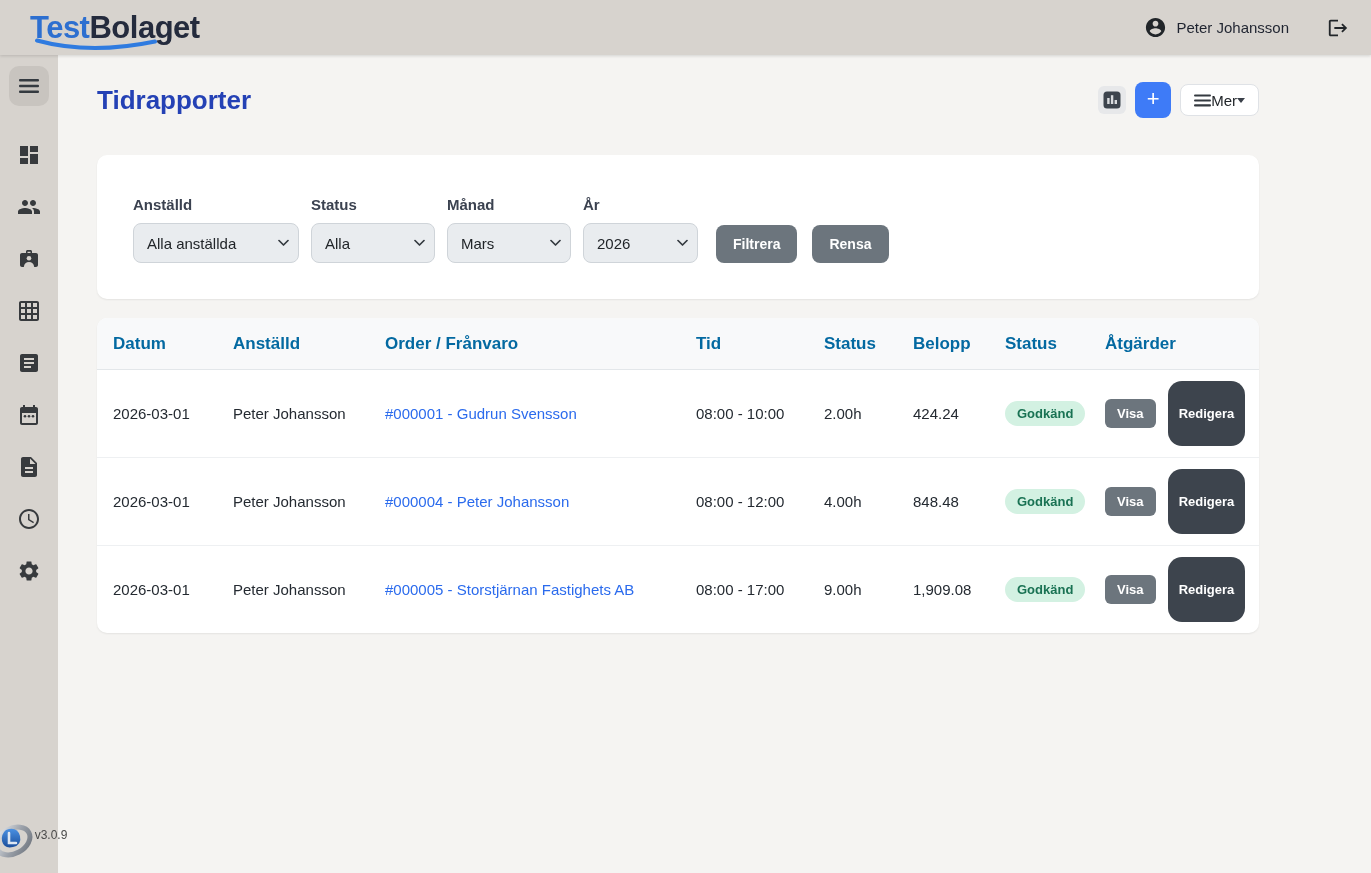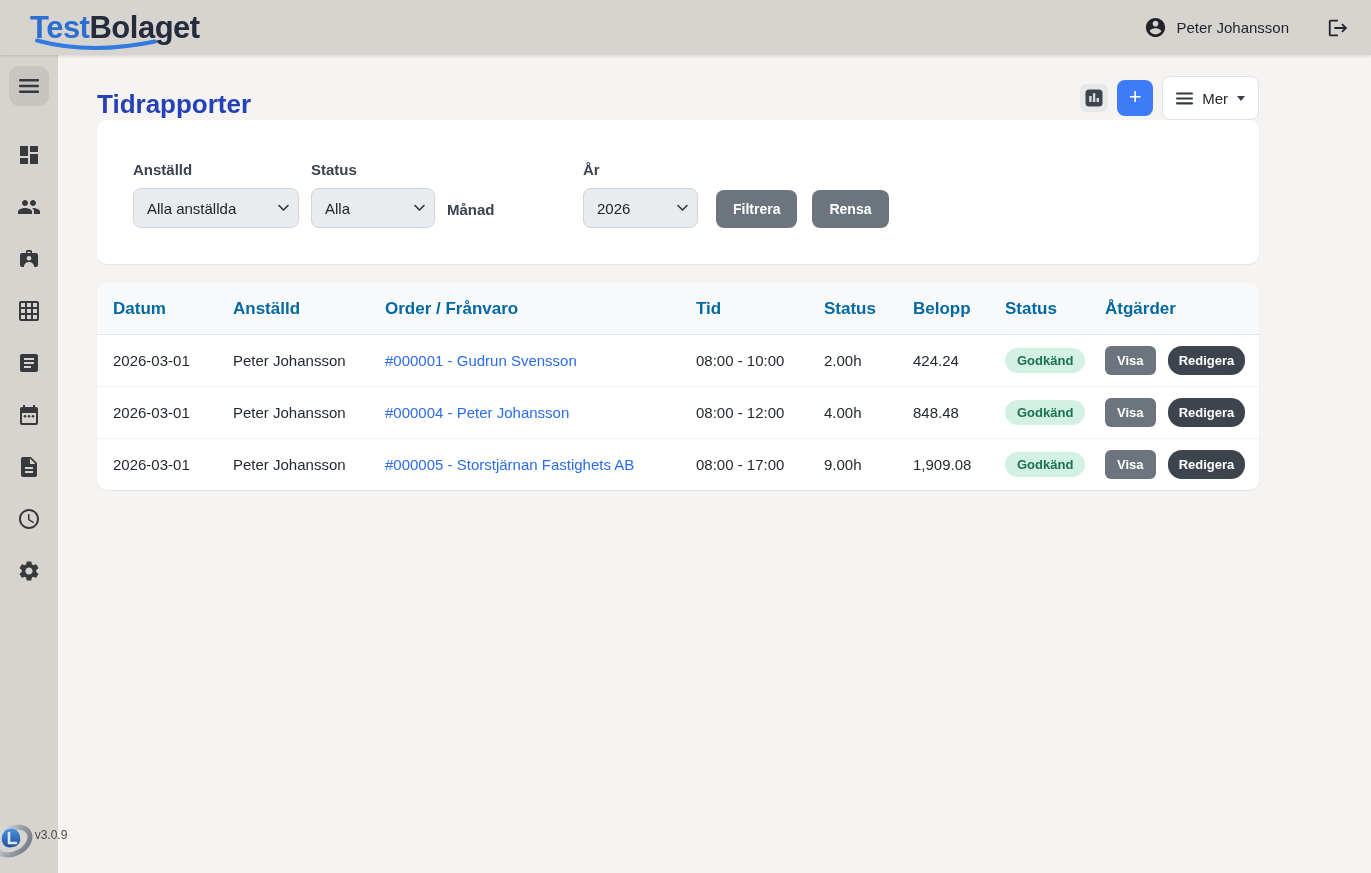--- a/index.html
+++ b/index.html
@@ -39,35 +39,35 @@
   .side-nav { margin-top:37px; display:flex; flex-direction:column; gap:28px; align-items:center; }
   .nav-item { background:none; border:none; cursor:pointer; display:grid; place-items:center; width:24px; height:24px; }
   .sidebar-bottom { margin-top:auto; display:flex; align-items:flex-start; padding-bottom:10px; }
   .version { margin-top:9px; font-size:12px; color:#4a4a4a; }
 
   
   .main {
     position:absolute; top:55px; left:58px; width:1313px; height:818px;
     padding:25px 112px 0 39px; overflow:hidden;
   }
-  .page-head { display:flex; align-items:flex-end; height:40px; }
+  .page-head { display:flex; align-items:center; height:40px; margin-bottom:35px; }
   .page-title { font-size:26px; font-weight:800; color:#2441b5; }
   .tools { margin-left:auto; display:flex; align-items:center; gap:9px; }
   .btn-chart {
     width:28px; height:28px; border-radius:6px; border:none; background:#e7e8ea;
     display:grid; place-items:center; cursor:pointer;
   }
   .btn-add {
     width:36px; height:36px; border-radius:8px; border:none; background:#3e7bf7;
     color:#fff; font-size:22px; font-weight:400; line-height:1; cursor:pointer;
     display:grid; place-items:center; padding-bottom:2px;
   }
   .btn-more {
-    height:44px; border-radius:8px; border:1px solid #dfe2e6; background:#ffffff;
-    display:flex; align-items:center; gap:9px; padding:0 13px; cursor:pointer;
+    height:32px; border-radius:8px; border:1px solid #dfe2e6; background:#ffffff;
+    display:flex; align-items:center; padding:0 13px; cursor:pointer;
     font-size:15px; font-weight:500; color:#212529; font-family:inherit;
   }
   .caret-down { width:0; height:0; border-left:4.5px solid transparent; border-right:4.5px solid transparent; border-top:5px solid #3a4049; }
 
   
   .card { background:#fff; border-radius:10px; box-shadow:0 1px 2px rgba(0,0,0,.07); }
   .filter-card { width:1162px; height:144px; padding:38px 36px 36px; margin-bottom:19px; display:flex; align-items:flex-end; }
   .field { display:flex; flex-direction:column; margin-right:12px; }
   .field label { font-size:15px; font-weight:700; color:#3b4250; margin-bottom:10px; }
   .select-wrap { position:relative; }
@@ -99,21 +99,21 @@
   .badge {
     display:inline-block; background:#d3f1e2; color:#197253;
     font-size:13px; font-weight:700; padding:5px 12px; border-radius:999px;
   }
   .btn-visa {
     background:#6c757d; color:#fff; border:none; border-radius:6px;
     font-family:inherit; font-size:13px; font-weight:600; padding:7px 12px; cursor:pointer; margin-right:8px;
   }
   .btn-redigera {
     background:#3d444d; color:#fff; border:none; border-radius:14px;
-    font-family:inherit; font-size:13px; font-weight:600; padding:7px 11px; cursor:pointer;
+    font-family:inherit; font-size:13px; font-weight:600; padding:25px 11px; cursor:pointer;
   }
   .icon-dark { fill:#373a3d; }
 </style>
 </head>
 <body>
 
 <header class="topbar">
   <div class="brand">
     <span class="p1">Test</span><span class="p2">Bolaget</span>
     <svg class="swoosh" width="128" height="14" viewBox="0 0 128 14">
@@ -264,20 +264,26 @@
       <label>Status</label>
       <div class="select-wrap">
         <select><option>Alla</option></select>
         <svg width="11" height="7" viewBox="0 0 11 7">
             <path d="M1 1l4.5 4.5L10 1" fill="none" stroke="#343a40" stroke-width="1.7" stroke-linecap="round" stroke-linejoin="round"></path>
           </svg>
       </div>
     </div>
     <div class="field w-manad">
       <label>Månad</label>
+      <div class="select-wrap">
+        <select><option>Mars</option></select>
+        <svg width="11" height="7" viewBox="0 0 11 7">
+            <path d="M1 1l4.5 4.5L10 1" fill="none" stroke="#343a40" stroke-width="1.7" stroke-linecap="round" stroke-linejoin="round"></path>
+          </svg>
+      </div>
     </div>
     <div class="field w-ar">
       <label>År</label>
       <div class="select-wrap">
         <select><option>2026</option></select>
         <svg width="11" height="7" viewBox="0 0 11 7">
             <path d="M1 1l4.5 4.5L10 1" fill="none" stroke="#343a40" stroke-width="1.7" stroke-linecap="round" stroke-linejoin="round"></path>
           </svg>
       </div>
     </div>

